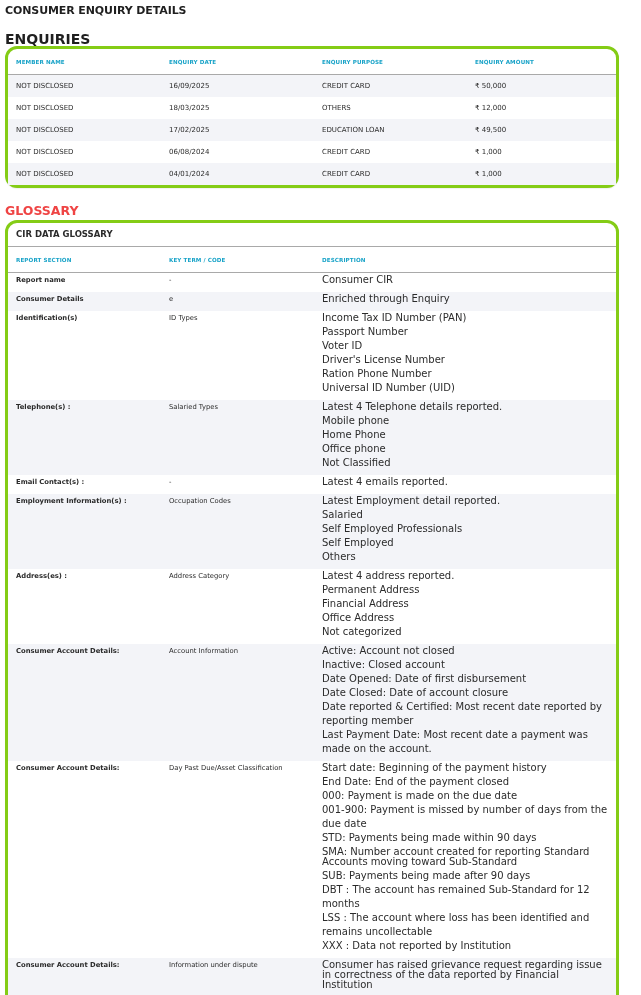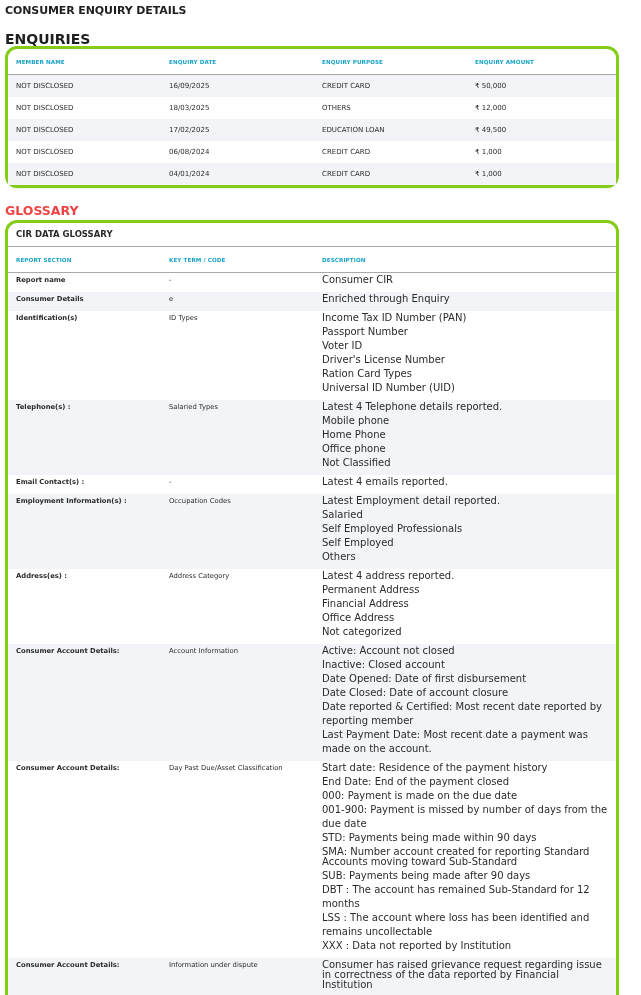--- a/index.html
+++ b/index.html
@@ -158,21 +158,21 @@
               <span>Identification(s)</span>
             </td>
             <td class="key">
               <span>ID Types</span>
             </td>
             <td class="desc">
               <span class="line">Income Tax ID Number (PAN)</span>
               <span class="line">Passport Number</span>
               <span class="line">Voter ID</span>
               <span class="line">Driver's License Number</span>
-              <span class="line">Ration Card Types</span>
+              <span class="line">Ration Phone Number</span>
               <span class="line">Universal ID Number (UID)</span>
             </td>
           </tr>
           <tr class="stripe">
             <td class="sec">
               <span>Telephone(s) :</span>
             </td>
             <td class="key">
               <span>Salaried Types</span>
             </td>
@@ -242,21 +242,21 @@
             </td>
           </tr>
           <tr>
             <td class="sec">
               <span>Consumer Account Details:</span>
             </td>
             <td class="key">
               <span>Day Past Due/Asset Classification</span>
             </td>
             <td class="desc">
-              <span class="line">Start date: Residence of the payment history</span>
+              <span class="line">Start date: Beginning of the payment history</span>
               <span class="line">End Date: End of the payment closed</span>
               <span class="line">000: Payment is made on the due date</span>
               <span class="line">001-900: Payment is missed by number of days from the due date</span>
               <span class="line">STD: Payments being made within 90 days</span>
               <span class="line wrap">SMA: Number account created for reporting Standard Accounts moving toward Sub-Standard</span>
               <span class="line">SUB: Payments being made after 90 days</span>
               <span class="line">DBT : The account has remained Sub-Standard for 12 months</span>
               <span class="line">LSS : The account where loss has been identified and remains uncollectable</span>
               <span class="line">XXX : Data not reported by Institution</span>
             </td>

